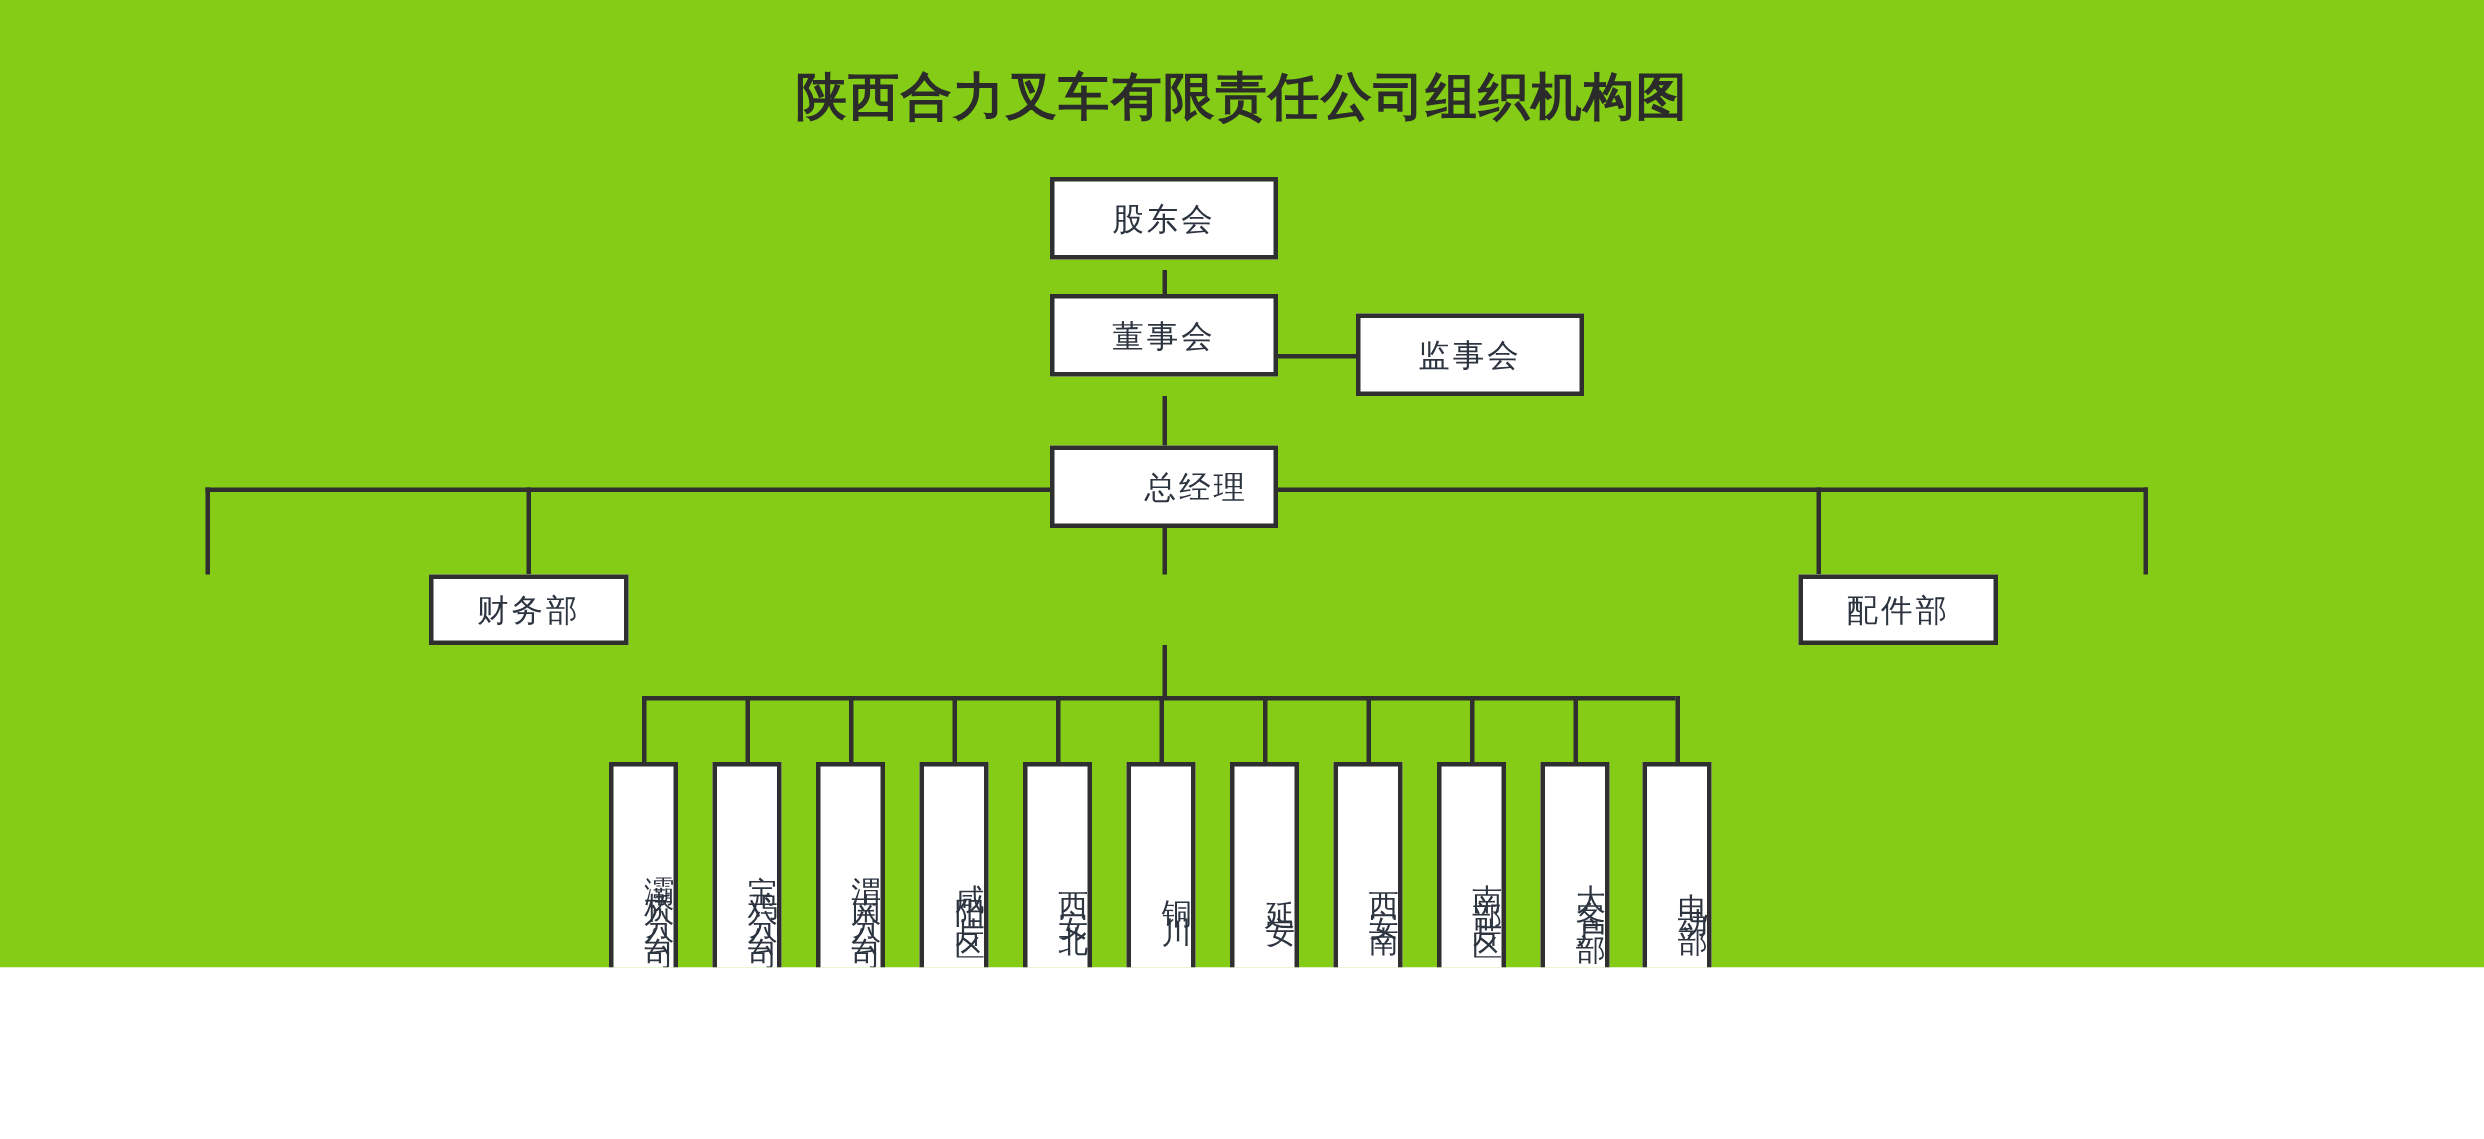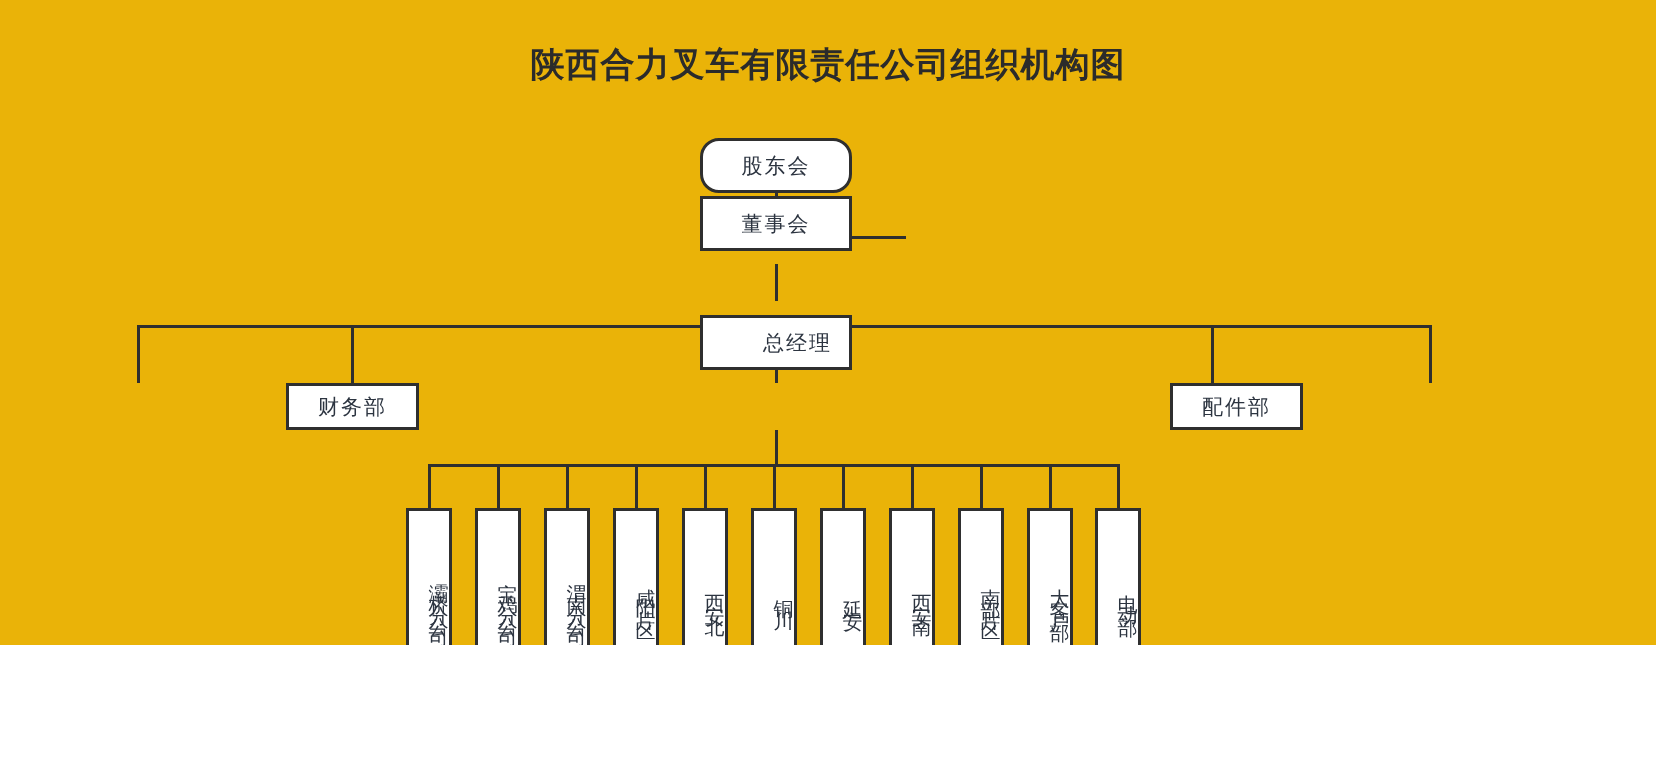--- a/index.html
+++ b/index.html
@@ -8,21 +8,21 @@
     background: #ffffff;
   }
   body {
     font-family: "Liberation Serif", "DejaVu Serif", serif;
     color: #222222;
   }
   #canvas {
     position: relative;
     width: 1656px;
     height: 645px;
-    background: #eab308;
+    background: #84cc16;
     overflow: hidden;
   }
 
   
   #chart-title {
     position: absolute;
     left: 0;
     top: 42px;
     width: 1656px;
     text-align: center;
@@ -102,32 +102,33 @@
   <div class="line v" style="left:566px; top:464px; height:44px;"></div>
   <div class="line v" style="left:635px; top:464px; height:44px;"></div>
   <div class="line v" style="left:704px; top:464px; height:44px;"></div>
   <div class="line v" style="left:773px; top:464px; height:44px;"></div>
   <div class="line v" style="left:842px; top:464px; height:44px;"></div>
   <div class="line v" style="left:911px; top:464px; height:44px;"></div>
   <div class="line v" style="left:980px; top:464px; height:44px;"></div>
   <div class="line v" style="left:1049px; top:464px; height:44px;"></div>
   <div class="line v" style="left:1117px; top:464px; height:44px;"></div>
 
-  <div class="node" style="left:700px; top:138px; width:152px; height:55px;border-radius:19px;">股东会</div>
+  <div class="node" style="left:700px; top:118px; width:152px; height:55px;">股东会</div>
 
   <div class="node" style="left:700px; top:196px; width:152px; height:55px;">董事会</div>
 
+  <div class="node" style="left:904px; top:209px; width:152px; height:55px;">监事会</div>
 
-  <div class="node" style="left:700px; top:315px; width:152px; height:55px;padding-left:43px;">总经理</div>
+  <div class="node" style="left:700px; top:297px; width:152px; height:55px;padding-left:43px;">总经理</div>
 
 
   <div class="node" style="left:286px; top:383px; width:133px; height:47px;font-family:Liberation Serif, serif;">财务部</div>
 
 
-  <div class="node" style="left:1170px; top:383px; width:133px; height:47px;">配件部</div>
+  <div class="node" style="left:1199px; top:383px; width:133px; height:47px;">配件部</div>
 
 
   <div class="node vertical" style="left:406px; top:508px; width:46px; height:168px;">灞桥分公司</div>
 
   <div class="node vertical" style="left:475px; top:508px; width:46px; height:168px;">宝鸡分公司</div>
 
   <div class="node vertical" style="left:544px; top:508px; width:46px; height:168px;">渭南分公司</div>
 
   <div class="node vertical" style="left:613px; top:508px; width:46px; height:168px;">咸阳片区</div>
 

